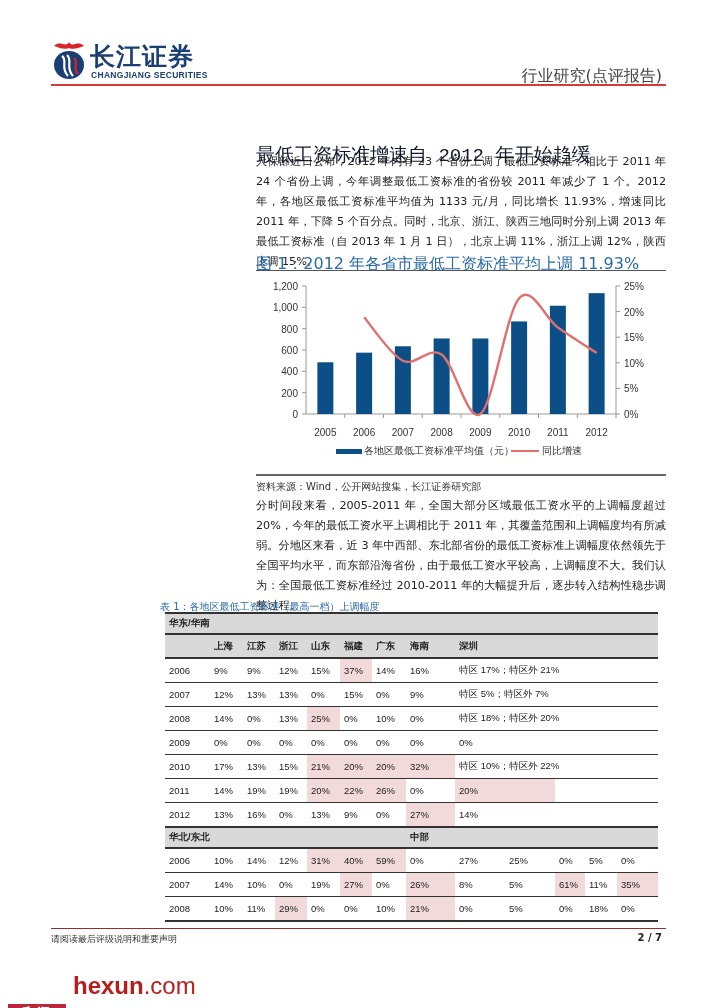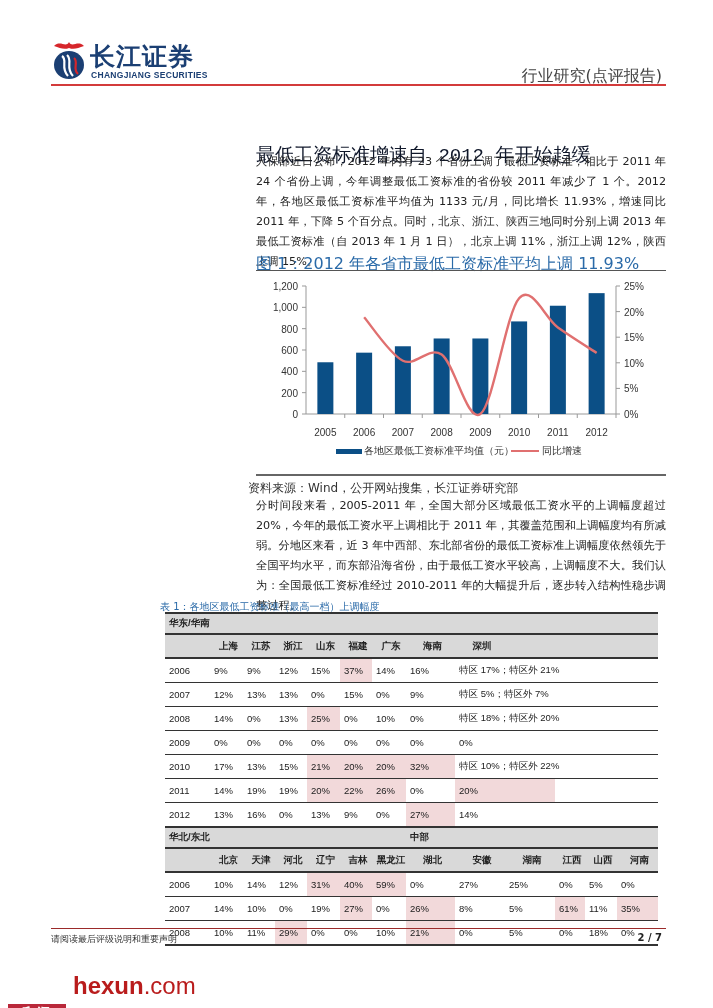--- a/index.html
+++ b/index.html
@@ -13,29 +13,29 @@
   #report-type{right:51px;top:66px;font-size:16px;color:#444;}
   #header-rule{left:51px;top:84px;width:615px;height:2px;background:#d33b3b;}
   
   #title{left:256px;top:118px;font-size:19px;color:#0f172a;font-family:Liberation Mono, monospace;margin-top:24px;}
   .para{left:256px;width:410px;font-size:11.2px;line-height:20px;color:#222;text-align:justify;}
   #para1{top:152px;}
   #fig-caption{left:256px;top:254px;font-size:16px;color:#2a6aa8;}
   #fig-rule-top{left:256px;top:270px;width:410px;height:1px;background:#555;}
   #chart{left:256px;top:272px;width:410px;height:198px;}
   #fig-rule-bot{left:256px;top:474px;width:410px;height:2px;background:#666;}
-  #source{left:248px;top:480px;font-size:12px;color:#333;}
+  #source{left:256px;top:480px;font-size:10px;color:#333;}
   #para2{top:496px;}
   
   #tbl-caption{left:160px;top:600px;font-size:10px;color:#2a6aa8;}
   #tbl{left:165px;top:612px;width:493px;}
   table{border-collapse:collapse;width:493px;font-size:9.5px;font-family:"Liberation Sans",sans-serif;color:#222;table-layout:fixed;}
   td{height:23px;padding:0 0 0 4px;white-space:nowrap;overflow:visible;border-bottom:1px solid #333;}
   tr.region td{background:#d9d9d9;font-weight:bold;border-top:2px solid #333;border-bottom:2px solid #333;height:19px;}
-  tr.cols td{background:#d9d9d9;font-weight:bold;border-bottom:2px solid #333;height:22px;text-align:center;}
+  tr.cols td{background:#d9d9d9;font-weight:bold;border-bottom:2px solid #333;height:22px;}
   tr.last td{border-bottom:2px solid #333;}
   td.hl{background:#f2d9da;}
   
   #footer-rule{left:51px;top:928px;width:615px;height:1px;background:#9b2a2a;}
   #footer-note{left:51px;top:933px;font-size:9px;color:#333;}
   #page-num{right:51px;top:932px;font-size:10px;font-weight:bold;color:#222;}
   #hexun-badge{left:8px;top:1004px;width:58px;height:20px;background:#b9283a;color:#fff;font-size:15px;font-weight:bold;text-align:center;line-height:20px;}
   #hexun-text{left:73px;top:972px;font-size:24px;color:#b91c1c;font-family:"Liberation Sans",sans-serif;}
   #hexun-text b{font-weight:bold;}
 </style>
@@ -266,35 +266,20 @@
           <td>14%</td>
           <td></td>
           <td></td>
           <td></td>
           <td></td>
         </tr>
         <tr class="region">
           <td colspan="7">华北/东北</td>
           <td colspan="6">中部</td>
         </tr>
-        <tr class="cols">
-          <td></td>
-          <td>北京</td>
-          <td>天津</td>
-          <td>河北</td>
-          <td>辽宁</td>
-          <td>吉林</td>
-          <td>黑龙江</td>
-          <td>湖北</td>
-          <td>安徽</td>
-          <td>湖南</td>
-          <td>江西</td>
-          <td>山西</td>
-          <td>河南</td>
-        </tr>
         <tr>
           <td>2006</td>
           <td>10%</td>
           <td>14%</td>
           <td>12%</td>
           <td class="hl">31%</td>
           <td class="hl">40%</td>
           <td class="hl">59%</td>
           <td>0%</td>
           <td>27%</td>

